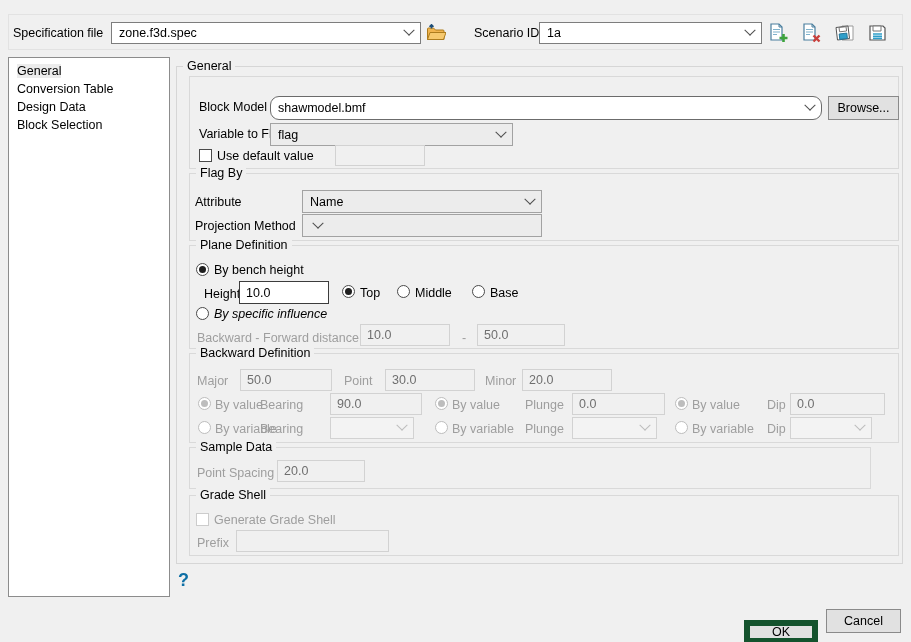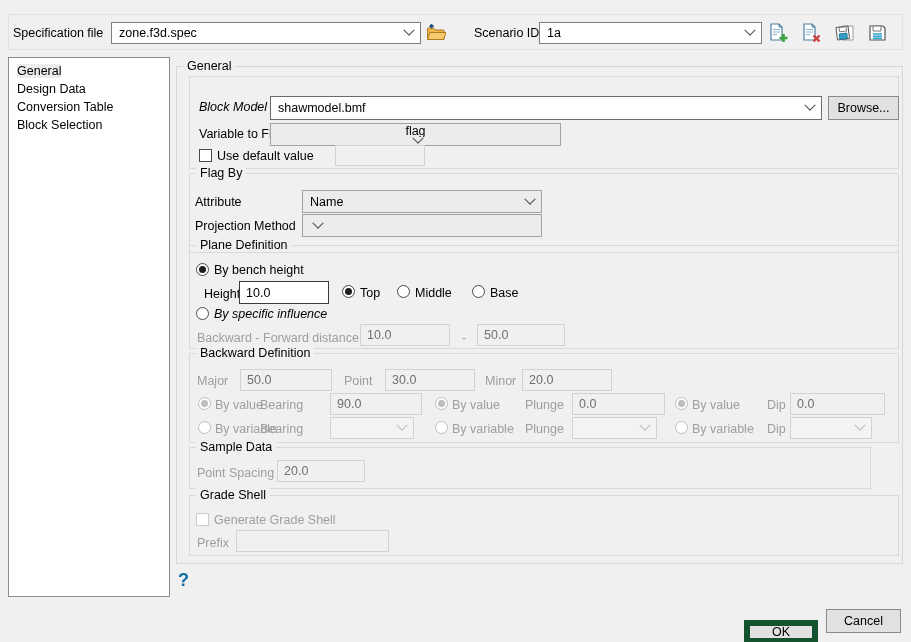--- a/index.html
+++ b/index.html
@@ -99,48 +99,48 @@
       <svg width="19" height="18" viewBox="0 0 19 18">
         <path d="M2 2 L15 2 L17 4 L17 16 L2 16 Z" fill="#fff" stroke="#555" stroke-width="1.2"></path>
         <path d="M5 2 L13 2 L13 7 L5 7 Z" fill="#fff" stroke="#777"></path>
         <path d="M5 10 H14 M5 12.2 H14 M5 14.4 H14" stroke="#2f9ec9" stroke-width="1.6"></path>
       </svg>
     </div>
   </div>
 
   <div class="sidebar" style="left:8px;top:57px;width:162px;height:540px;">
     <div class="sideitem"><span class="seltxt">General</span></div>
+    <div class="sideitem"><span>Conversion Table</span></div>
     <div class="sideitem"><span>Design Data</span></div>
-    <div class="sideitem"><span>Conversion Table</span></div>
     <div class="sideitem"><span>Block Selection</span></div>
   </div>
 
   <div class="gbox" style="left:176px;top:66px;width:727px;height:498px;border-color:#d6d6d6;">
     <span class="legend">General</span>
 
     <div class="panel" style="left:12px;top:9px;width:710px;height:93px;">
-      <span class="lbl" style="left:9px;top:23px;font-style:italic;">Block Model</span>
-      <div class="combo" style="left:80px;top:19px;width:552px;height:24px;border-color:#6b6b6b;">
+      <span class="lbl" style="left:9px;top:23px;">Block Model</span>
+      <div class="combo" style="left:80px;top:19px;width:552px;height:24px;border-color:#6b6b6b;border-radius:9px;">
         <span class="txt">shawmodel.bmf</span>
         <span class="chev"></span>
       </div>
       <button class="btn" style="left:638px;top:19px;width:71px;height:24px;">Browse...</button>
 
       <span class="lbl" style="left:9px;top:50px;">Variable to Flag</span>
-      <div class="ddl" style="left:80px;top:46px;width:291px;height:23px;flex-direction:column;">
+      <div class="ddl" style="left:80px;top:46px;width:243px;height:23px;">
         <span class="txt">flag</span>
         <span class="chev"></span>
       </div>
 
       <span class="cb" style="left:9px;top:72px;"></span>
       <span class="lbl" style="left:27px;top:72px;">Use default value</span>
       <input class="inp dis" style="left: 145px; top: 68px; width: 90px; height: 21px;" disabled="" value="">
     </div>
 
-    <div class="gbox" style="left:12px;top:106px;width:710px;height:80px;">
+    <div class="gbox" style="left:12px;top:106px;width:710px;height:68px;">
       <span class="legend">Flag By</span>
       <span class="lbl" style="left:5px;top:21px;">Attribute</span>
       <div class="ddl" style="left:112px;top:16px;width:240px;height:23px;">
         <span class="txt">Name</span>
         <span class="chev"></span>
       </div>
       <span class="lbl" style="left:5px;top:45px;">Projection Method</span>
       <div class="ddl" style="left:112px;top:40px;width:240px;height:23px;">
         <span class="chev"></span>
       </div>

